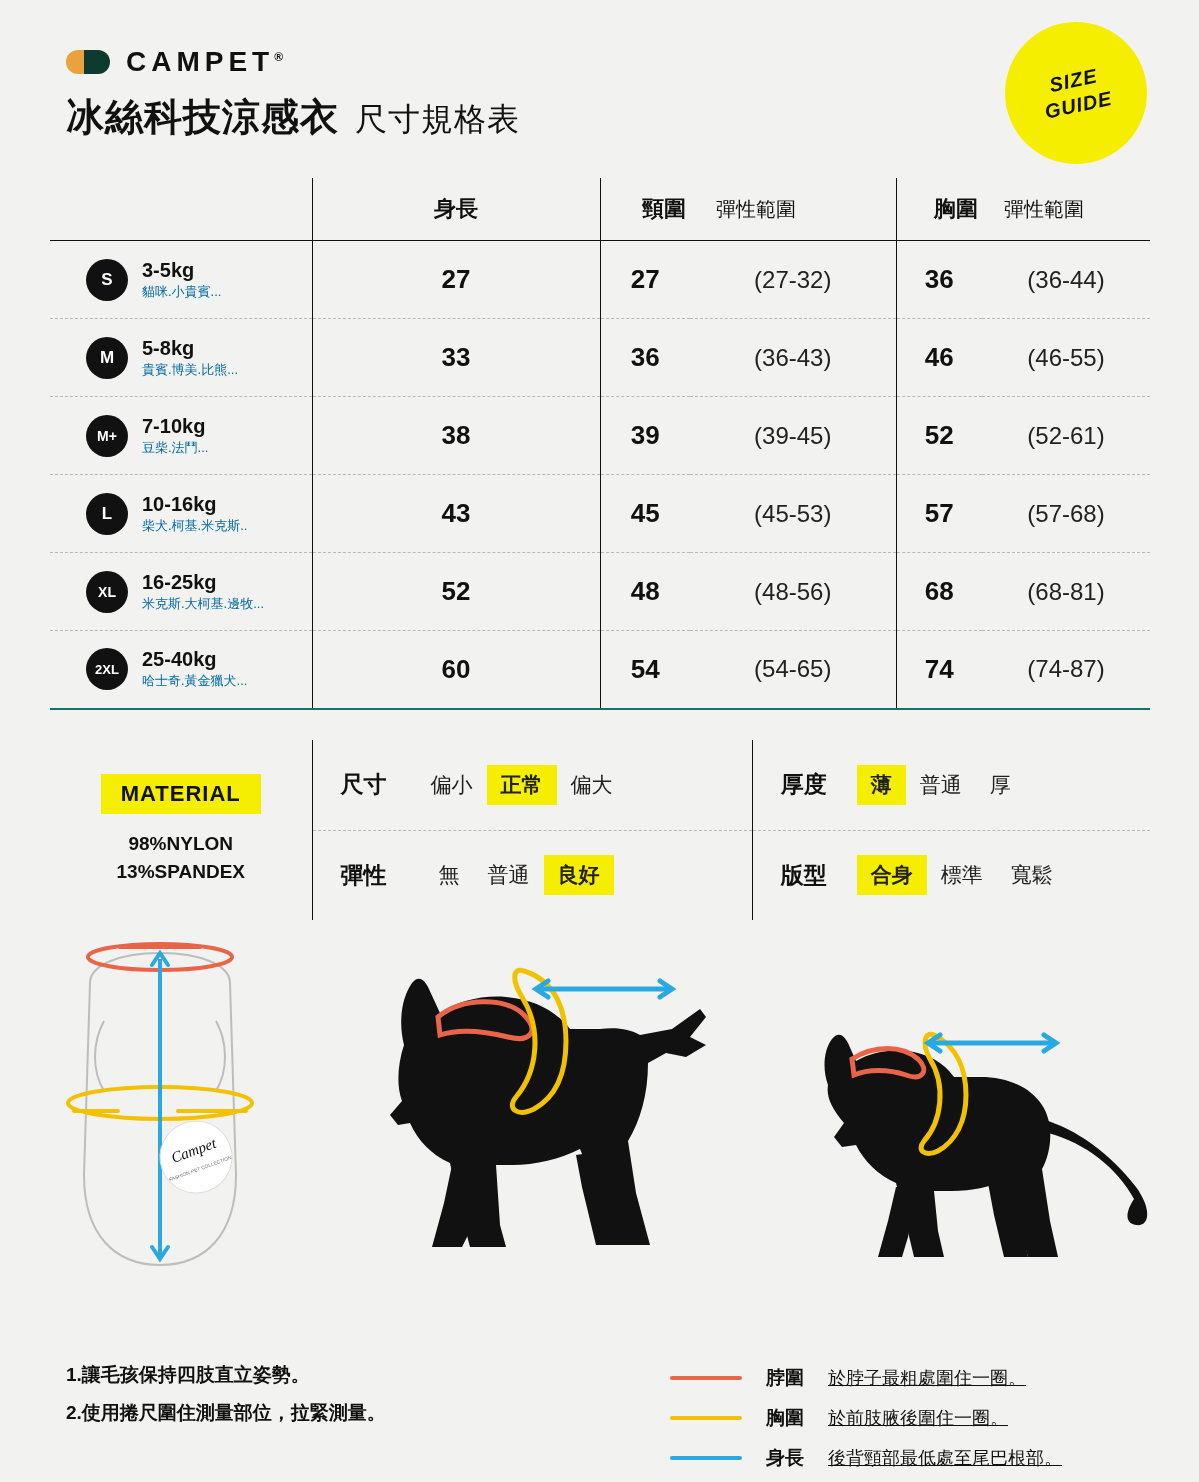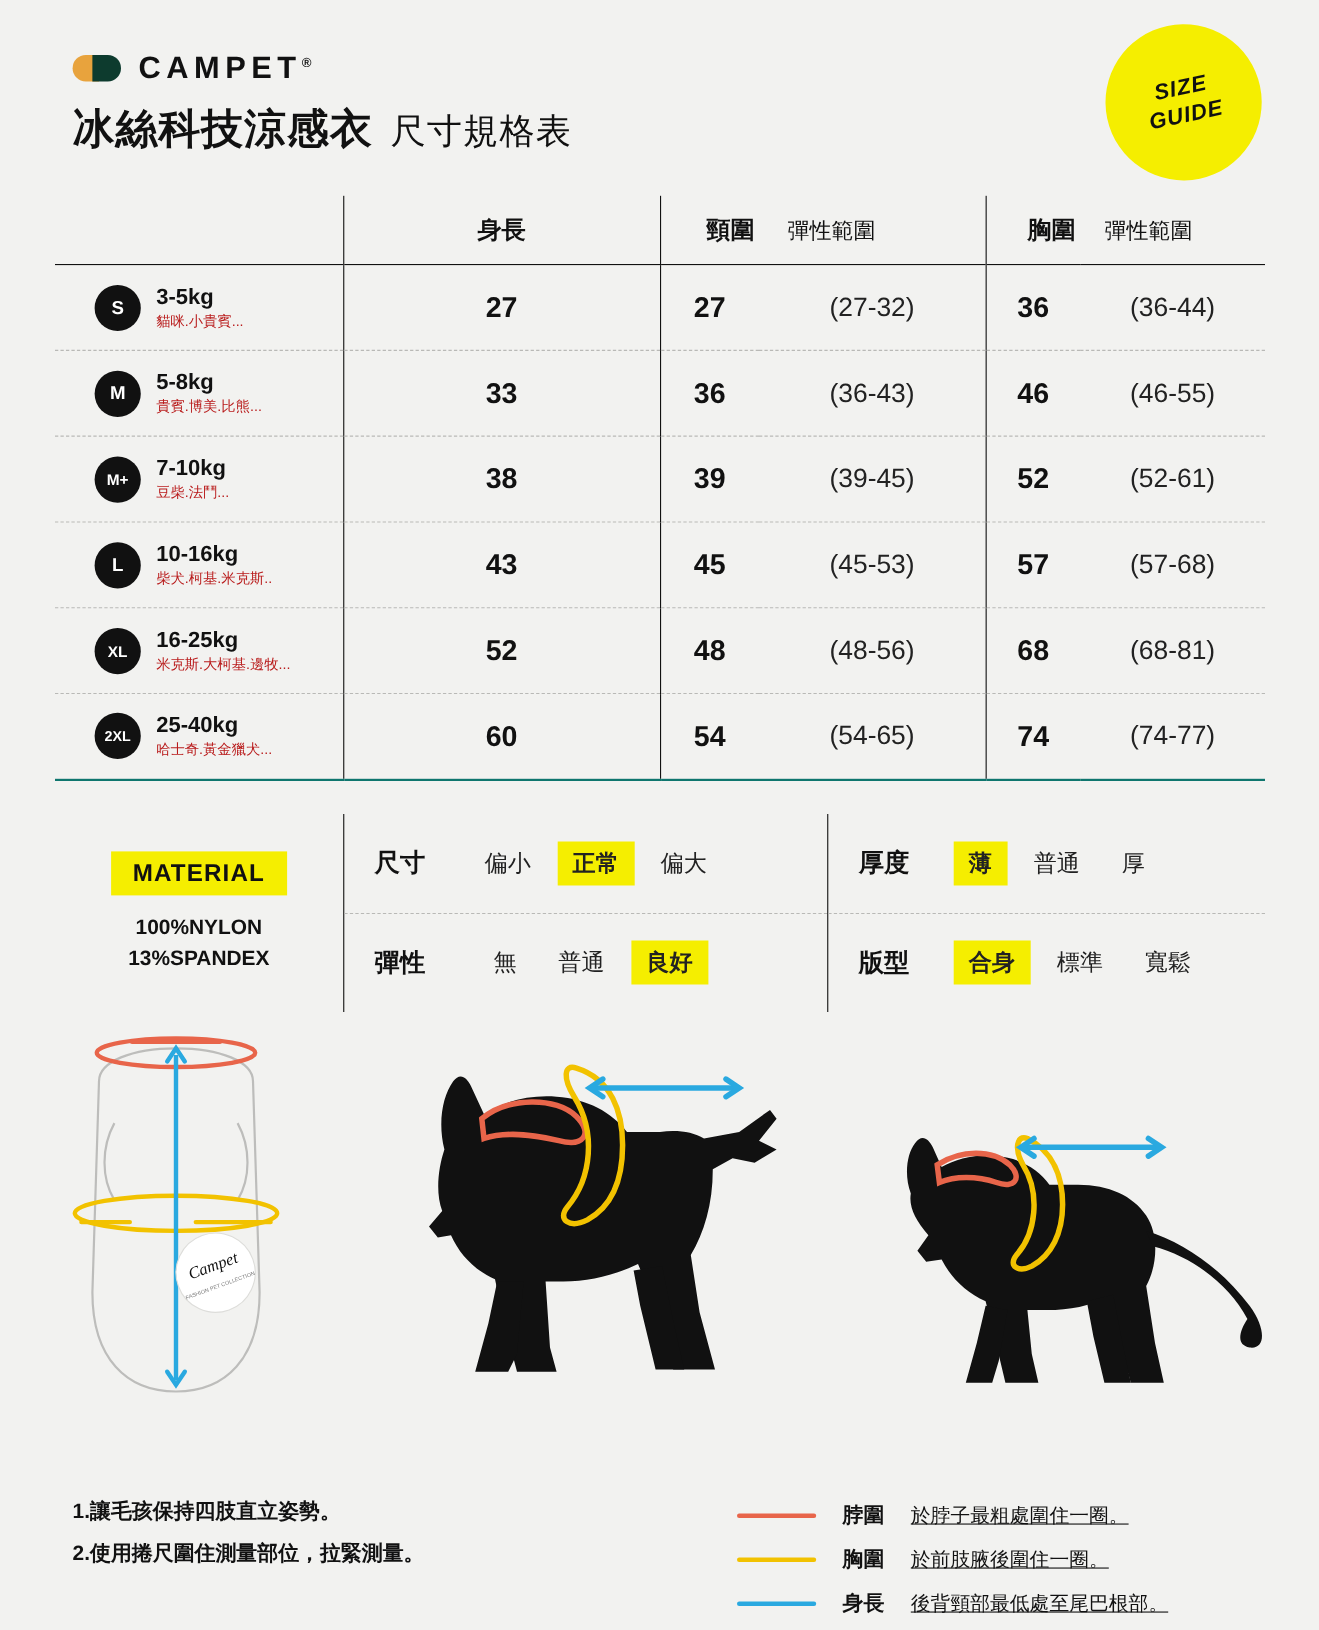--- a/index.html
+++ b/index.html
@@ -167,21 +167,21 @@
     flex: none;
   }
   .sz-badge.small-txt { font-size: 14px; }
   .sz-text .weight {
     font-size: 20px;
     font-weight: 700;
     line-height: 1.15;
   }
   .sz-text .breeds {
     font-size: 13px;
-    color: #b91c1c;
+    color: #0369a1;
     line-height: 1.3;
     margin-top: 2px;
   }
   .num {
     text-align: center;
     font-size: 26px;
     font-weight: 700;
   }
   .range {
     text-align: center;
@@ -230,21 +230,20 @@
     justify-content: center;
     border-left: 1px solid #111;
   }
   .attr-mid { width: 440px; }
   .attr-right { width: 398px; }
   .attr-row {
     height: 90px;
     display: flex;
     align-items: center;
     padding-left: 28px;
-    gap: 10px;
   }
   .attr-row + .attr-row {
     border-top: 1px dashed #b9b9b6;
   }
   .attr-label {
     font-size: 23px;
     font-weight: 700;
     width: 76px;
   }
   .opt {
@@ -448,32 +447,32 @@
               <div class="sz-text">
                 <div class="weight">25-40kg</div>
                 <div class="breeds">哈士奇.黃金獵犬...</div>
               </div>
             </div>
           </td>
           <td class="num vdiv-l">60</td>
           <td class="num vdiv-l">54</td>
           <td class="range">(54-65)</td>
           <td class="num vdiv-l">74</td>
-          <td class="range">(74-77)</td>
+          <td class="range">(74-87)</td>
         </tr>
       </tbody>
     </table>
   </div>
 
   <div class="attr-section">
     <div class="attr-grid">
       <div class="mat-col">
         <div class="mat-pill">MATERIAL</div>
         <div class="mat-lines">
-          <div>100%NYLON</div>
+          <div>98%NYLON</div>
           <div>13%SPANDEX</div>
         </div>
       </div>
 
       <div class="attr-mid">
         <div class="attr-row">
           <div class="attr-label">尺寸</div>
           <div class="opt">偏小</div>
           <div class="opt on">正常</div>
           <div class="opt">偏大</div>

